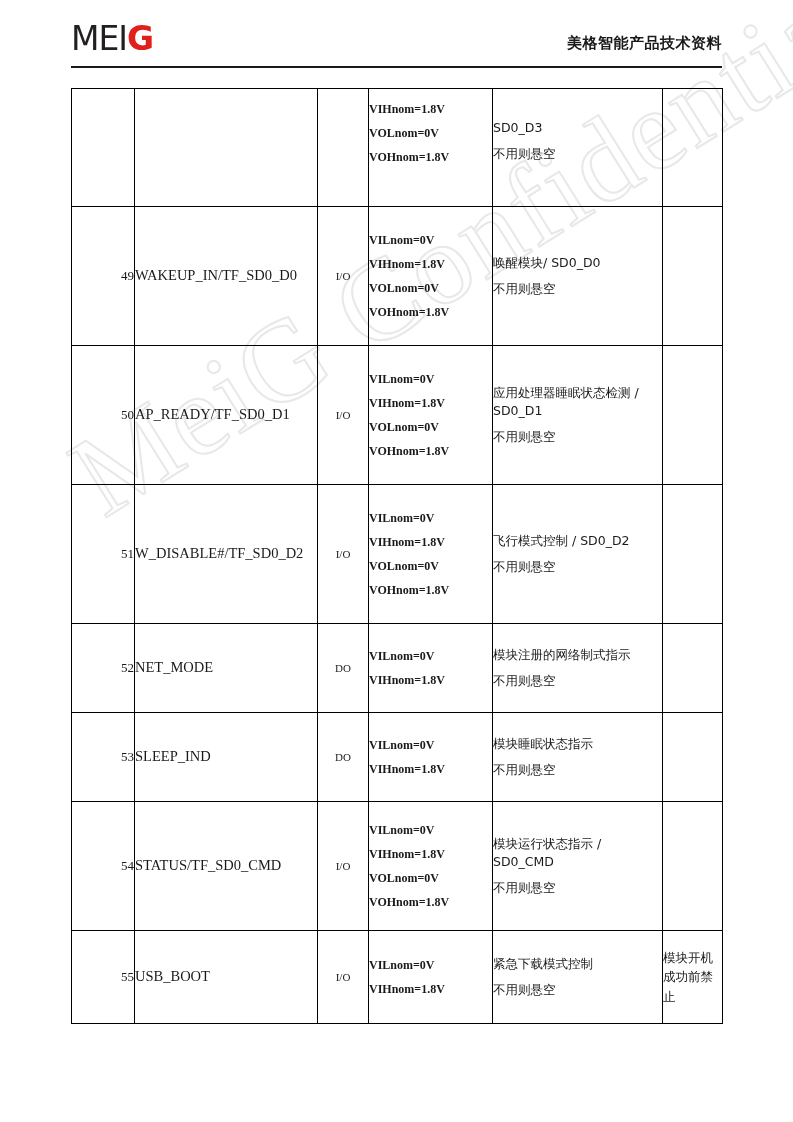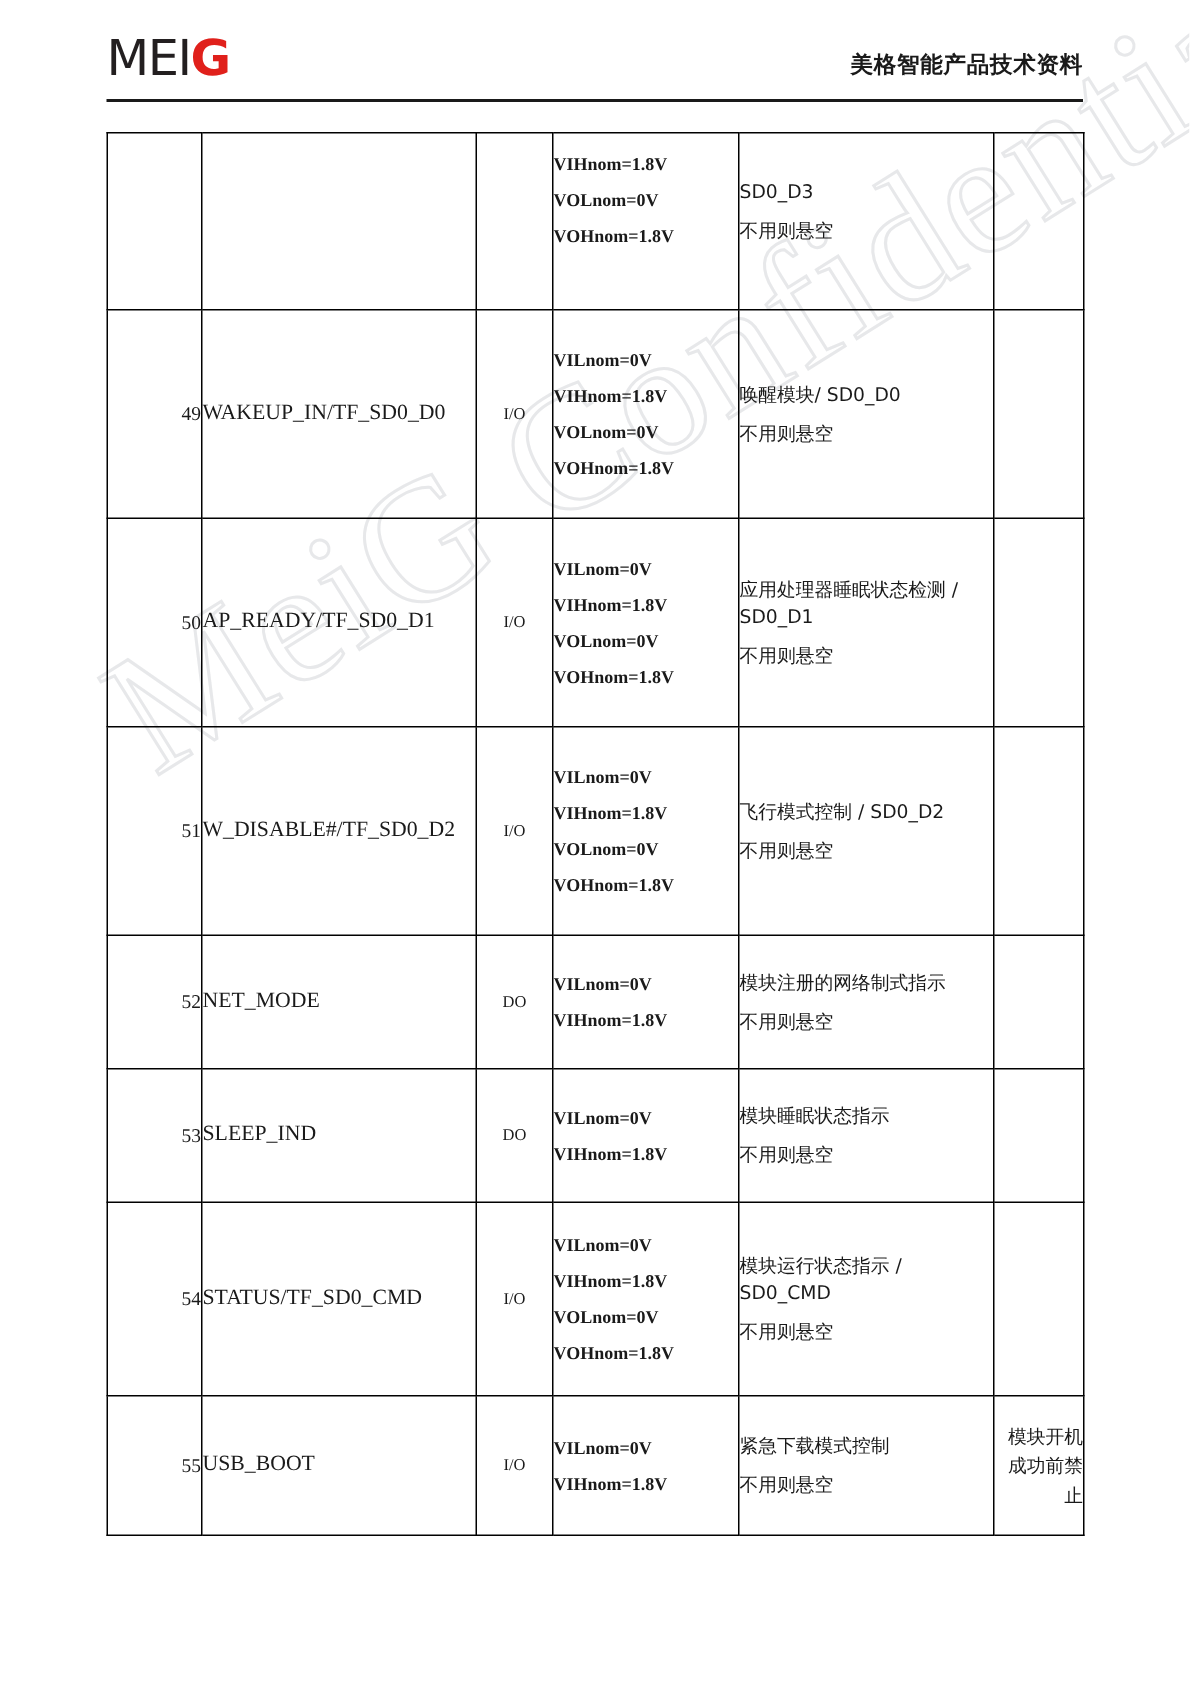--- a/index.html
+++ b/index.html
@@ -156,21 +156,20 @@
   }
   .cell-desc .d {
     margin: 8px 0;
   }
   .cell-note {
     padding: 4px 6px;
     font-size: 12.5px;
     line-height: 1.55;
     font-family: "DejaVu Sans", "Liberation Sans", sans-serif;
     vertical-align: middle;
-    text-align: right;
   }
 
   
   tr.r-partial td { height: 95px; vertical-align: top; }
   tr.r-partial .cell-level { padding-top: 4px; }
   tr.r-partial .cell-desc  { padding-top: 22px; }
   tr.r-tall td    { height: 138px; }
   tr.r-short td   { height: 88px; }
   tr.r-mid td     { height: 128px; }
   tr.r-last td    { height: 92px; }

